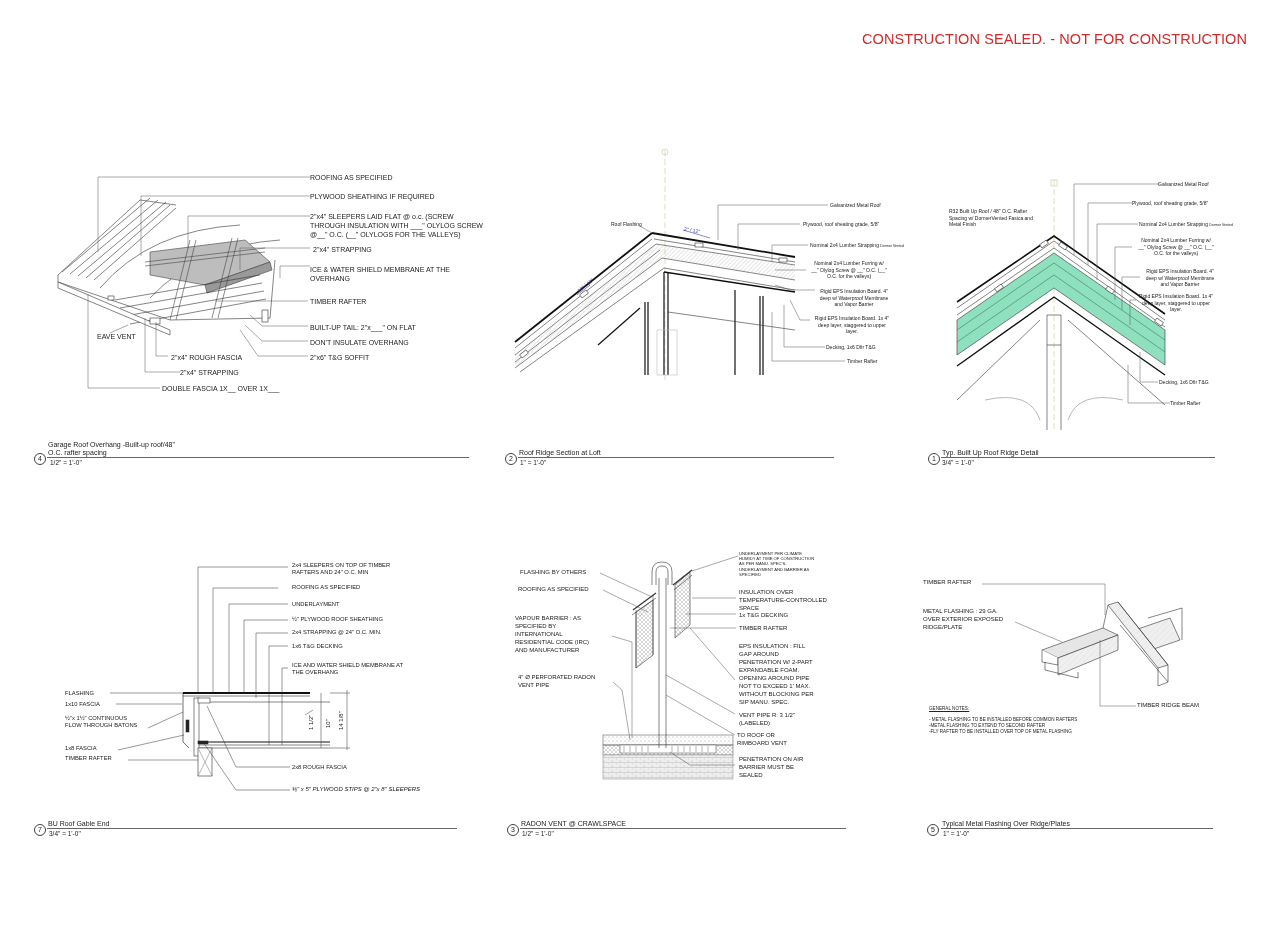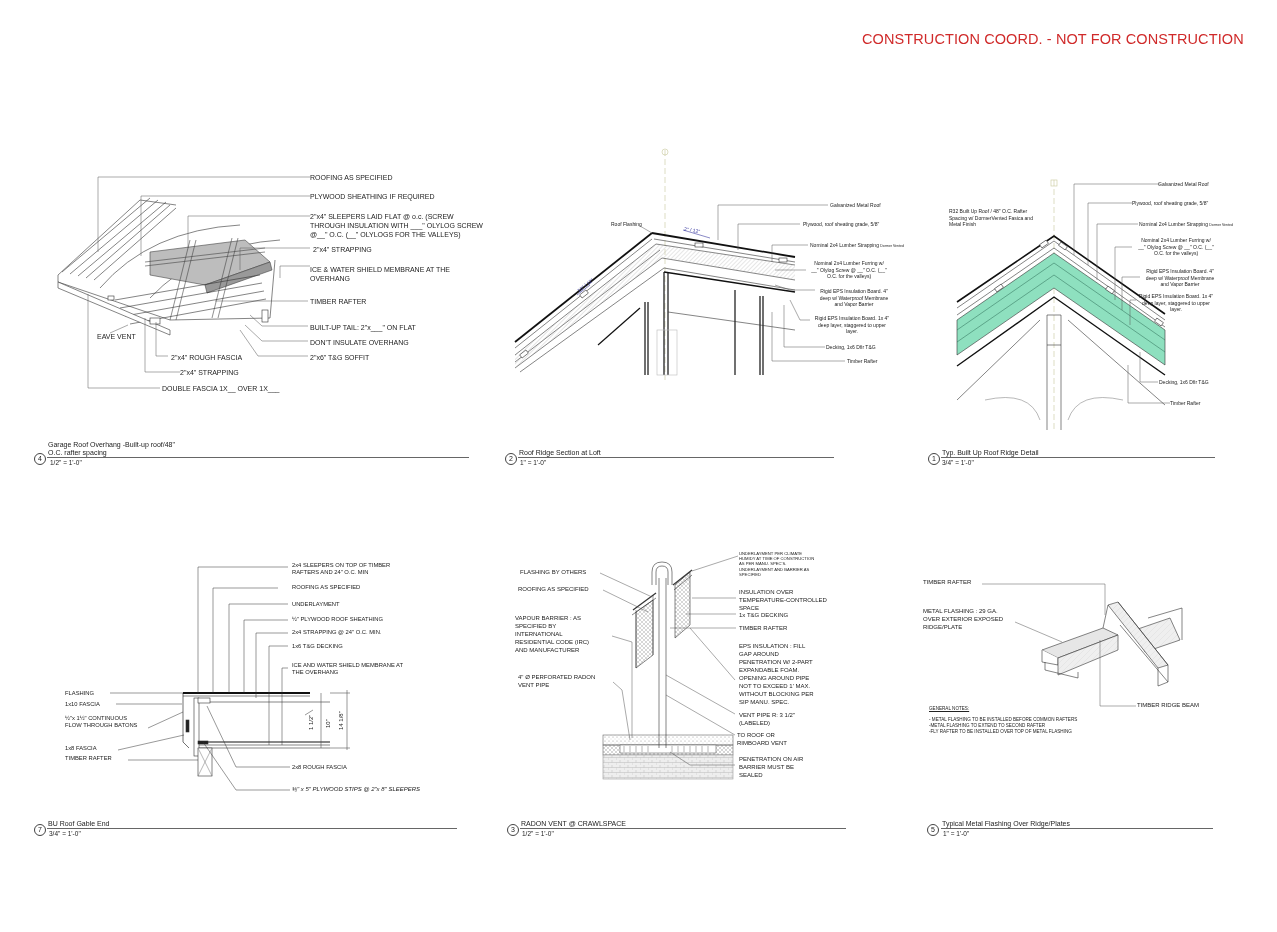--- a/index.html
+++ b/index.html
@@ -12,21 +12,21 @@
   .lbl.c{text-align:center;}
   .tb-num{position:absolute;width:10px;height:10px;border:1px solid #444;border-radius:50%;font-size:7px;line-height:10px;text-align:center;}
   .tb-line{position:absolute;height:1px;background:#666;}
   .tb-name{position:absolute;font-size:7px;white-space:nowrap;}
   .tb-scale{position:absolute;font-size:6.5px;white-space:nowrap;}
   .notes-h{text-decoration:underline;}
 </style>
 </head>
 <body>
 
-<div class="stamp">CONSTRUCTION COORD.  - NOT FOR CONSTRUCTION</div>
+<div class="stamp">CONSTRUCTION SEALED.  - NOT FOR CONSTRUCTION</div>
 
 <svg class="sheet" width="1277" height="932" viewBox="0 0 1277 932">
   <defs>
     <pattern id="hatch" width="3" height="3" patternUnits="userSpaceOnUse" patternTransform="rotate(45)">
       <line x1="0" y1="0" x2="0" y2="3" stroke="#aaa" stroke-width="0.6"></line>
     </pattern>
     <pattern id="xhatch" width="4" height="4" patternUnits="userSpaceOnUse">
       <path d="M0 0 L4 4 M4 0 L0 4" stroke="#999" stroke-width="0.4"></path>
     </pattern>
     <pattern id="dots" width="4" height="4" patternUnits="userSpaceOnUse">

